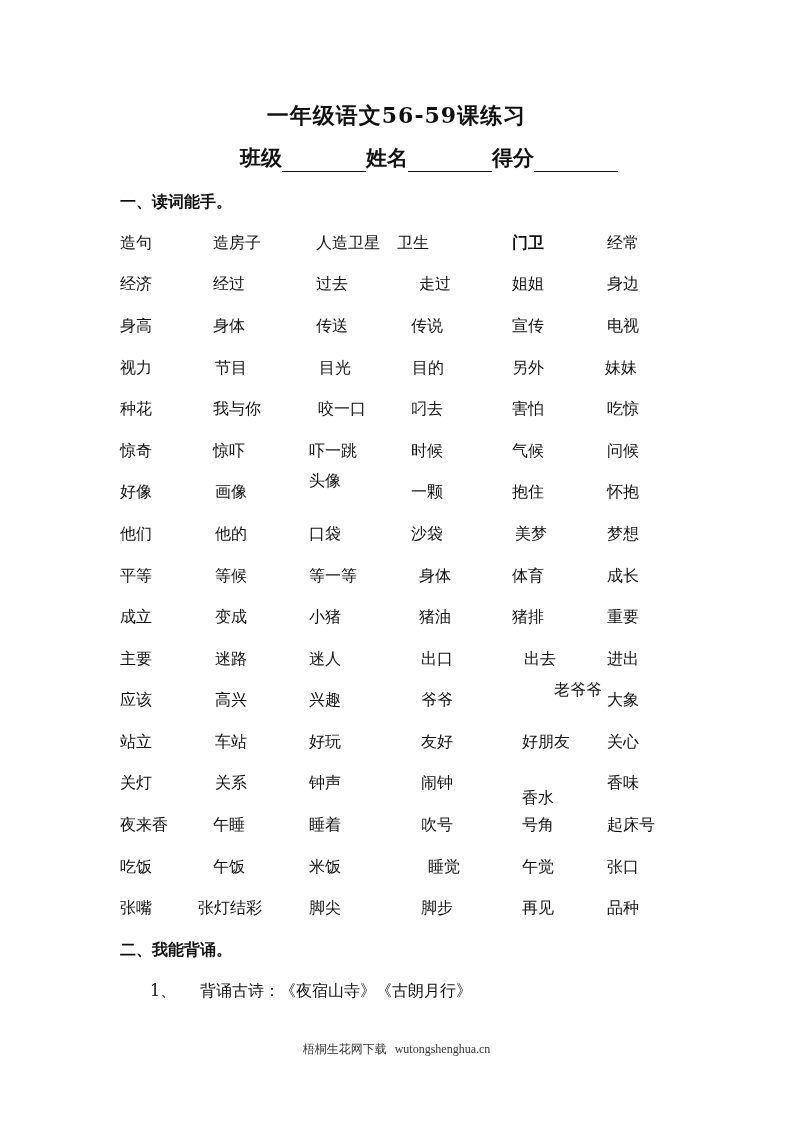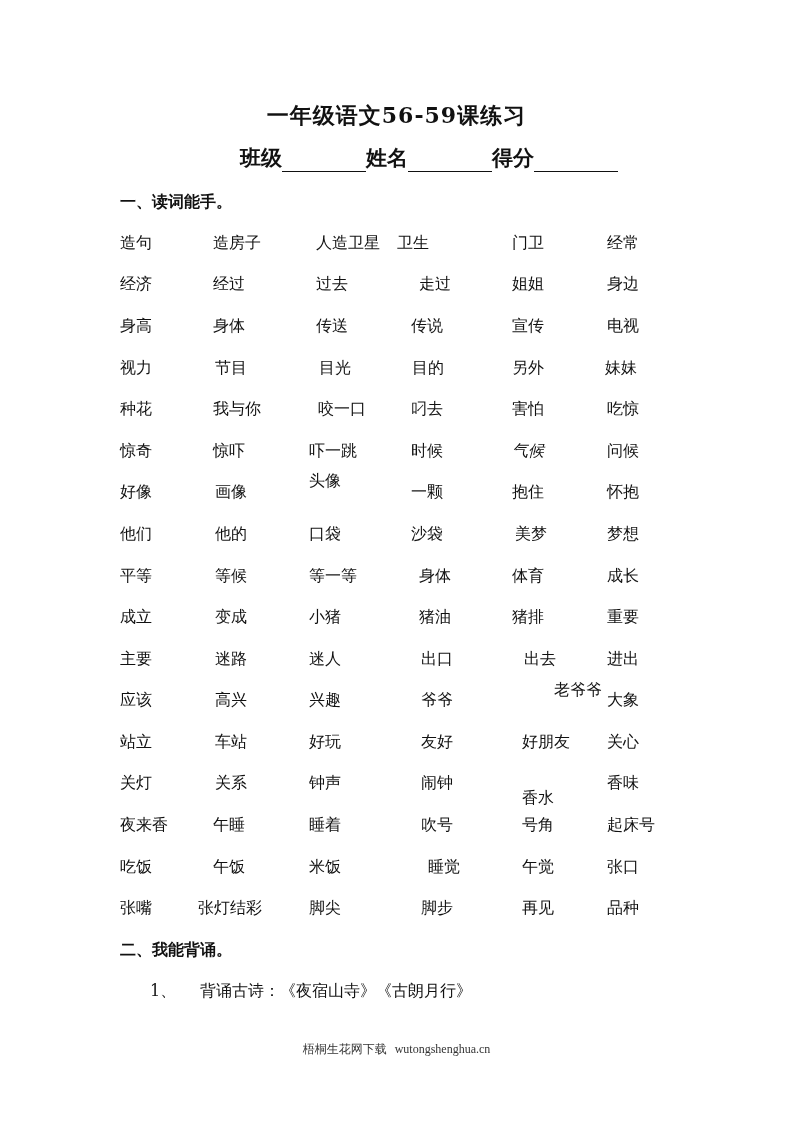--- a/index.html
+++ b/index.html
@@ -32,21 +32,21 @@
   <span class="blank" style="width:84px"></span>
 </div>
 
 <div class="section" style="top:192px">一、读词能手。</div>
 
 <div id="word-grid">
     <span class="cell" style="top: 233px; left: 120px;">造句</span>
     <span class="cell" style="top: 233px; left: 213px;">造房子</span>
     <span class="cell" style="top: 233px; left: 316px;">人造卫星</span>
     <span class="cell" style="top: 233px; left: 397px;">卫生</span>
-    <span class="cell" style="top: 233px; left: 512px;">门卫</span>
+    <span class="cell" style="top: 233px; left: 512px; font-weight: bold;">门卫</span>
     <span class="cell" style="top: 233px; left: 607px;">经常</span>
     <span class="cell" style="top: 274px; left: 120px; text-align: right;">经济</span>
     <span class="cell" style="top: 274px; left: 213px;">经过</span>
     <span class="cell" style="top: 274px; left: 316px;">过去</span>
     <span class="cell" style="top: 274px; left: 419px;">走过</span>
     <span class="cell" style="top: 274px; left: 512px;">姐姐</span>
     <span class="cell" style="top: 274px; left: 607px;">身边</span>
     <span class="cell" style="top: 316px; left: 120px;">身高</span>
     <span class="cell" style="top: 316px; left: 213px;">身体</span>
     <span class="cell" style="top: 316px; left: 316px;">传送</span>
@@ -62,21 +62,21 @@
     <span class="cell" style="top: 399px; left: 120px;">种花</span>
     <span class="cell" style="top: 399px; left: 213px;">我与你</span>
     <span class="cell" style="top: 399px; left: 318px;">咬一口</span>
     <span class="cell" style="top: 399px; left: 411px;">叼去</span>
     <span class="cell" style="top: 399px; left: 512px;">害怕</span>
     <span class="cell" style="top: 399px; left: 607px;">吃惊</span>
     <span class="cell" style="top: 441px; left: 120px;">惊奇</span>
     <span class="cell" style="top: 441px; left: 213px;">惊吓</span>
     <span class="cell" style="top: 441px; left: 309px;">吓一跳</span>
     <span class="cell" style="top: 441px; left: 411px;">时候</span>
-    <span class="cell" style="top: 441px; left: 512px; font-style: italic;">气候</span>
+    <span class="cell" style="top: 441px; left: 512px;">气候</span>
     <span class="cell" style="top: 441px; left: 607px;">问候</span>
     <span class="cell" style="top: 482px; left: 120px;">好像</span>
     <span class="cell" style="top: 482px; left: 215px;">画像</span>
     <span class="cell" style="top: 471px; left: 309px;">头像</span>
     <span class="cell" style="top: 482px; left: 411px;">一颗</span>
     <span class="cell" style="top: 482px; left: 512px;">抱住</span>
     <span class="cell" style="top: 482px; left: 607px;">怀抱</span>
     <span class="cell" style="top: 524px; left: 120px;">他们</span>
     <span class="cell" style="top: 524px; left: 215px;">他的</span>
     <span class="cell" style="top: 524px; left: 309px;">口袋</span>

